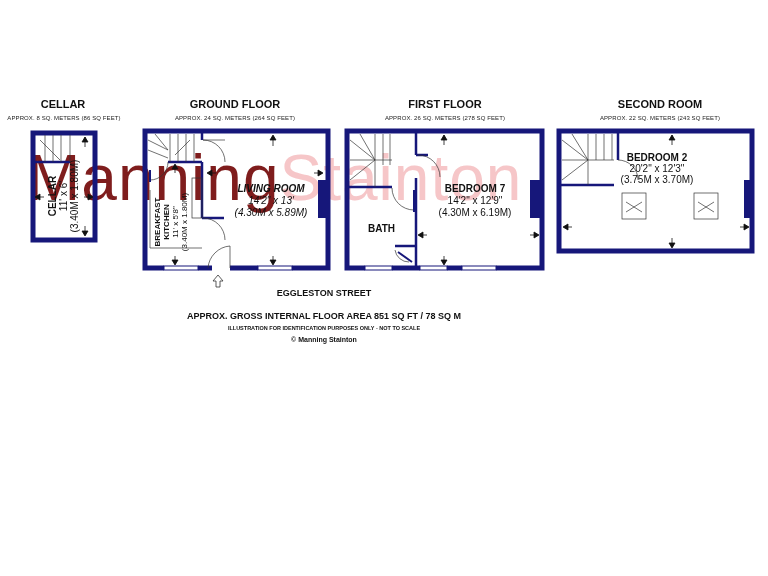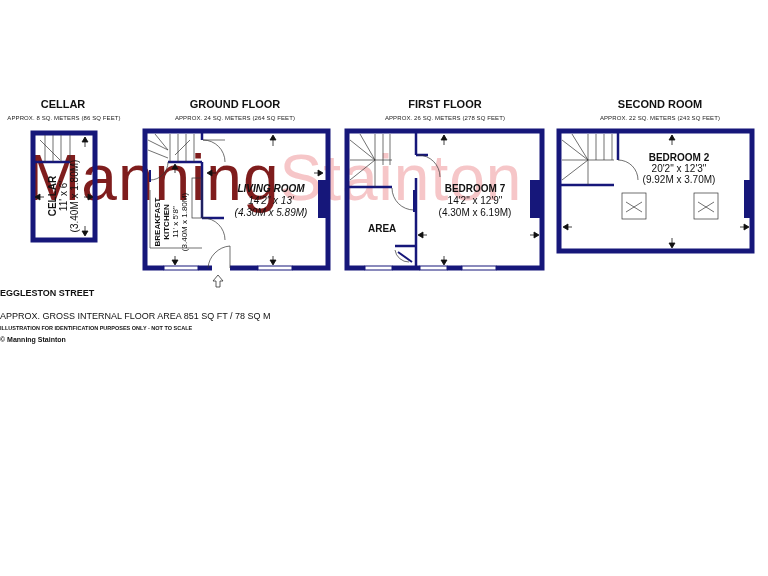--- a/index.html
+++ b/index.html
@@ -7,21 +7,21 @@
     .abs { position: absolute; }
     .floor-title { position: absolute; font-weight: bold; font-size: 11px; color: #111; text-align: center; white-space: nowrap; }
     .floor-area { position: absolute; font-size: 6px; color: #222; text-align: center; white-space: nowrap; letter-spacing: 0.1px; }
     .room-name { font-weight: bold; font-size: 10px; color: #111; }
     .room-dim { font-size: 10px; color: #111; }
     .center { text-align: center; white-space: nowrap; }
     .watermark { position: absolute; left: 15px; top: 146px; font-size: 64px; white-space: nowrap; letter-spacing: 1px; font-family: "Liberation Sans", sans-serif; line-height: 1; }
     .wm-blue { color: #7f1d1d; margin-left: 12px; }
     .wm-pink { color: #f6c6c8; }
     svg { position: absolute; left: 0; top: 0; }
-    .footer { position: absolute; left: 0; width: 648px; color: #111; white-space: nowrap; }
+    .footer { position: absolute; left: 0; width: 648px; text-align: center; color: #111; white-space: nowrap; }
   </style>
 </head>
 <body>
 
 <div class="watermark">
   <span class="wm-blue">Manning</span><span class="wm-pink">Stainton</span>
 </div>
 
 <div class="floor-title" style="left:20px; width:86px; top:98px;">CELLAR</div>
 <div class="floor-area" style="left:0px; width:128px; top:115px;">APPROX. 8 SQ. METERS (86 SQ FEET)</div>
@@ -213,24 +213,24 @@
   <div class="room-dim" style="font-size:8px;">11' x 5'8"</div>
   <div class="room-dim" style="font-size:8px;">(3.40M x 1.80M)</div>
 </div>
 
 <div class="abs center" style="left:420px; top:183px; width:110px; line-height:12px;">
   <div class="room-name">BEDROOM 7</div>
   <div class="room-dim">14'2" x 12'9"</div>
   <div class="room-dim">(4.30M x 6.19M)</div>
 </div>
 
-<div class="abs room-name" style="left:368px; top:223px;">AREA</div>
-
-<div class="abs center" style="left:624px; top:152px; width:110px; line-height:11px;">
+<div class="abs room-name" style="left:368px; top:223px;">BATH</div>
+
+<div class="abs center" style="left:602px; top:152px; width:110px; line-height:11px;">
   <div class="room-name">BEDROOM 2</div>
   <div class="room-dim">20'2" x 12'3"</div>
-  <div class="room-dim">(9.92M x 3.70M)</div>
+  <div class="room-dim">(3.75M x 3.70M)</div>
 </div>
 
 <div class="footer" style="top:288px; font-weight:bold; font-size:9px;">EGGLESTON STREET</div>
-<div class="footer" style="top:311px; font-weight:normal; font-size:9px; left:0;">APPROX. GROSS INTERNAL FLOOR AREA 851 SQ FT / 78 SQ M</div>
+<div class="footer" style="top:311px; font-weight:bold; font-size:9px; left:0;">APPROX. GROSS INTERNAL FLOOR AREA 851 SQ FT / 78 SQ M</div>
 <div class="footer" style="top:325px; font-weight:bold; font-size:5.5px;">ILLUSTRATION FOR IDENTIFICATION PURPOSES ONLY - NOT TO SCALE</div>
 <div class="footer" style="top:336px; font-weight:bold; font-size:7px;">© Manning Stainton</div>
 
 </body></html>

